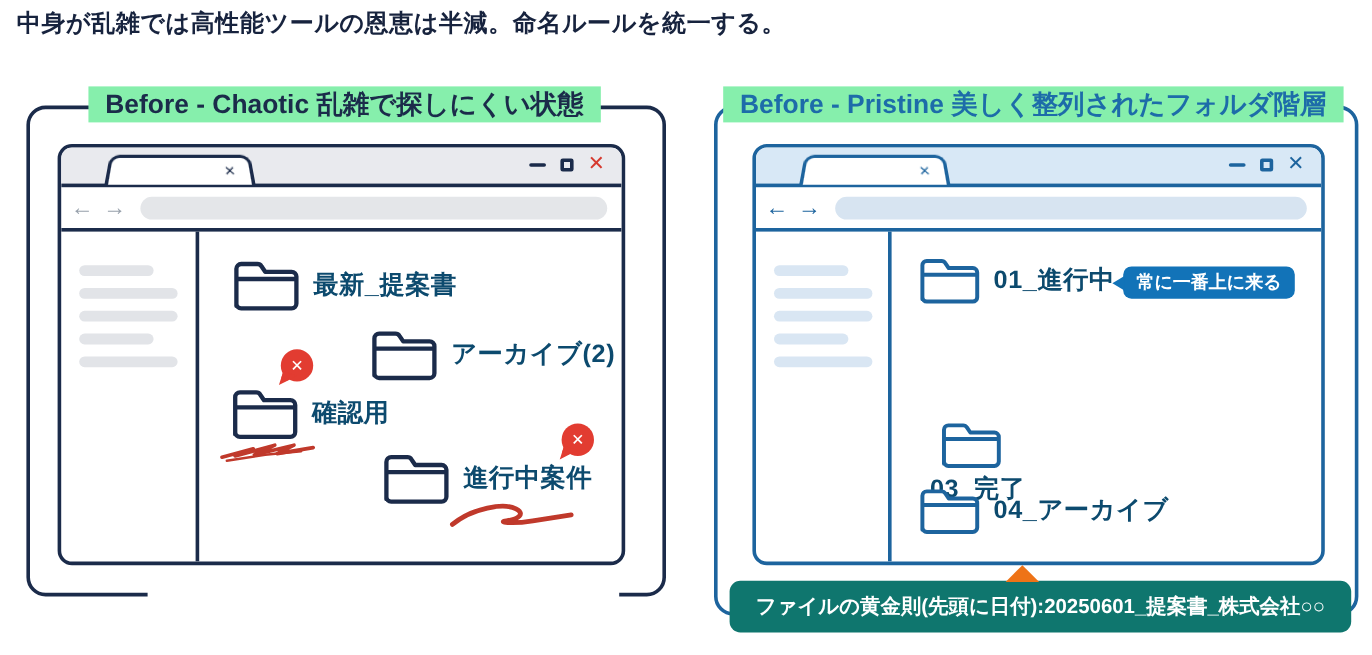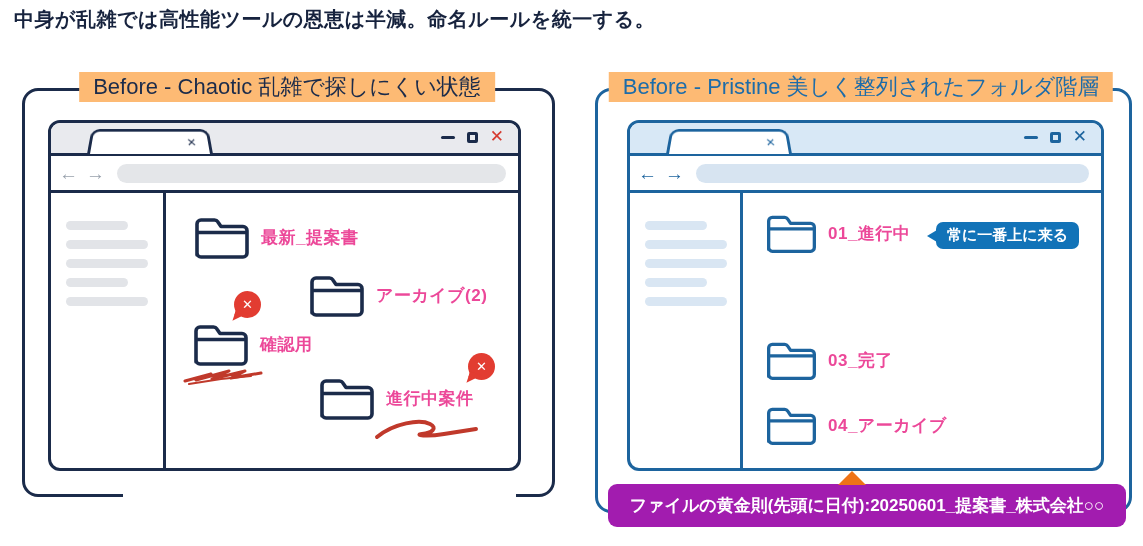--- a/index.html
+++ b/index.html
@@ -2,21 +2,21 @@
 <html><head>
 <meta charset="utf-8">
 <style>
   html,body{margin:0;padding:0;background:#fff;}
   #stage{
     position:relative;width:1143px;height:546px;background:#fff;overflow:hidden;
     font-family:"Liberation Sans","DejaVu Sans",sans-serif;color:#1b2b4a;
   }
   
   .main-title{position:absolute;left:14px;top:6px;font-size:20px;font-weight:bold;color:#17233e;letter-spacing:0.5px;white-space:nowrap;}
-  .panel-header{position:absolute;top:72px;font-size:22px;font-weight:normal;background:#fdba74;padding:0 14px;white-space:nowrap;z-index:5;}
+  .panel-header{position:absolute;top:72px;font-size:22px;font-weight:bold;background:#86efac;padding:0 14px;white-space:nowrap;z-index:5;}
   .panel-header.before{left:287px;transform:translateX(-50%);color:#1b2b4a;}
   .panel-header.after{left:861px;transform:translateX(-50%);color:#1d6ca9;}
   
   .bracket{position:absolute;border:3px solid;border-radius:16px;z-index:1;}
   .bracket.before{left:22px;top:88px;width:527px;height:403px;border-color:#1b2b4a;}
   .bracket.after{left:595px;top:88px;width:531px;height:419px;border-color:#1d649e;}
   .bracket-mask{position:absolute;background:#fff;height:11px;z-index:2;}
   
   .bwindow{position:absolute;top:120px;height:345px;background:#fff;border:3px solid;border-radius:12px;overflow:hidden;z-index:3;}
   .bwindow.left{left:48px;width:467px;border-color:#1b2b4a;}
@@ -50,33 +50,33 @@
   .sidebar{width:112px;border-right:3px solid;padding-top:18px;box-sizing:content-box;}
   .bwindow.left .sidebar{border-color:#1b2b4a;} .bwindow.right .sidebar{border-color:#1d649e;}
   .bwindow.right .sidebar{width:110px;}
   .sbar{height:9px;border-radius:5px;margin:10px 0 0 15px;}
   .bwindow.left .sbar{background:#e2e4e8;} .bwindow.right .sbar{background:#d9e6f3;}
   .sbar.w1{width:62px;} .sbar.w2{width:82px;}
   
   .folder-row{position:absolute;display:flex;align-items:center;z-index:4;}
   .folder-svg{display:block;}
   .folder-svg.navy{color:#1b2b4a;} .folder-svg.blue{color:#1d649e;}
-  .folder-label{font-size:17px;font-weight:bold;color:#ec4899;margin-left:10px;white-space:nowrap;letter-spacing:0.5px;}
+  .folder-label{font-size:21px;font-weight:bold;color:#0c4a6e;margin-left:10px;white-space:nowrap;letter-spacing:0.5px;}
   
   .err-badge{position:absolute;width:27px;height:27px;border-radius:50%;background:#e23c31;color:#fff;
              font-size:13px;font-weight:bold;display:flex;align-items:center;justify-content:center;z-index:5;}
   .err-badge::after{content:"";position:absolute;left:0px;bottom:-5px;width:0;height:0;
              border:6px solid transparent;border-top-color:#e23c31;border-left-color:#e23c31;transform:rotate(18deg);}
   .note-badge{position:absolute;background:#1273b8;color:#fff;font-size:15px;font-weight:bold;
              padding:4px 11px;border-radius:7px;white-space:nowrap;z-index:5;}
   .note-badge::before{content:"";position:absolute;left:-9px;top:8px;width:0;height:0;
              border-top:6px solid transparent;border-bottom:6px solid transparent;border-right:10px solid #1273b8;}
   .scribble{position:absolute;z-index:5;}
   
-  .golden-banner{position:absolute;left:608px;top:484px;width:518px;height:43px;background:#a21caf;border-radius:9px;
+  .golden-banner{position:absolute;left:608px;top:484px;width:518px;height:43px;background:#0f766e;border-radius:9px;
              display:flex;align-items:center;justify-content:center;z-index:6;}
   .golden-banner::before{content:"";position:absolute;left:230px;top:-13px;width:0;height:0;
              border-left:14px solid transparent;border-right:14px solid transparent;border-bottom:14px solid #ee7317;}
   .golden-text{color:#fff;font-size:17px;font-weight:bold;white-space:nowrap;letter-spacing:0px;}
 </style>
 </head>
 <body>
 
 <div id="stage">
 
@@ -188,21 +188,21 @@
   <div class="folder-row" style="left:765px;top:210px;">
     <svg class="folder-svg blue" width="53" height="46" viewBox="0 0 58 48">
       <path d="M4 42 V11 a4 4 0 0 1 4 -4 h13.5 a4 4 0 0 1 3.4 1.9 l3.1 4.6 H50 a4 4 0 0 1 4 4 v22.5 a4 4 0 0 1 -4 4 H8 a4 4 0 0 1 -4 -4 z" fill="#fff" stroke="currentColor" stroke-width="3.6" stroke-linejoin="round"></path>
       <line x1="4" y1="19.5" x2="54" y2="19.5" stroke="currentColor" stroke-width="3.6"></line>
     </svg>
     <span class="folder-label">01_進行中</span>
   </div>
   <div class="note-badge" style="left:936px;top:222px;">常に一番上に来る</div>
 
 
-  <div class="folder-row" style="left:765px;top:337px;">
+  <div class="folder-row" style="left:765px;top:347px;flex-direction:column;">
     <svg class="folder-svg blue" width="53" height="46" viewBox="0 0 58 48">
       <path d="M4 42 V11 a4 4 0 0 1 4 -4 h13.5 a4 4 0 0 1 3.4 1.9 l3.1 4.6 H50 a4 4 0 0 1 4 4 v22.5 a4 4 0 0 1 -4 4 H8 a4 4 0 0 1 -4 -4 z" fill="#fff" stroke="currentColor" stroke-width="3.6" stroke-linejoin="round"></path>
       <line x1="4" y1="19.5" x2="54" y2="19.5" stroke="currentColor" stroke-width="3.6"></line>
     </svg>
     <span class="folder-label">03_完了</span>
   </div>
 
   <div class="folder-row" style="left:765px;top:402px;text-align:right;">
     <svg class="folder-svg blue" width="53" height="46" viewBox="0 0 58 48">
       <path d="M4 42 V11 a4 4 0 0 1 4 -4 h13.5 a4 4 0 0 1 3.4 1.9 l3.1 4.6 H50 a4 4 0 0 1 4 4 v22.5 a4 4 0 0 1 -4 4 H8 a4 4 0 0 1 -4 -4 z" fill="#fff" stroke="currentColor" stroke-width="3.6" stroke-linejoin="round"></path>

